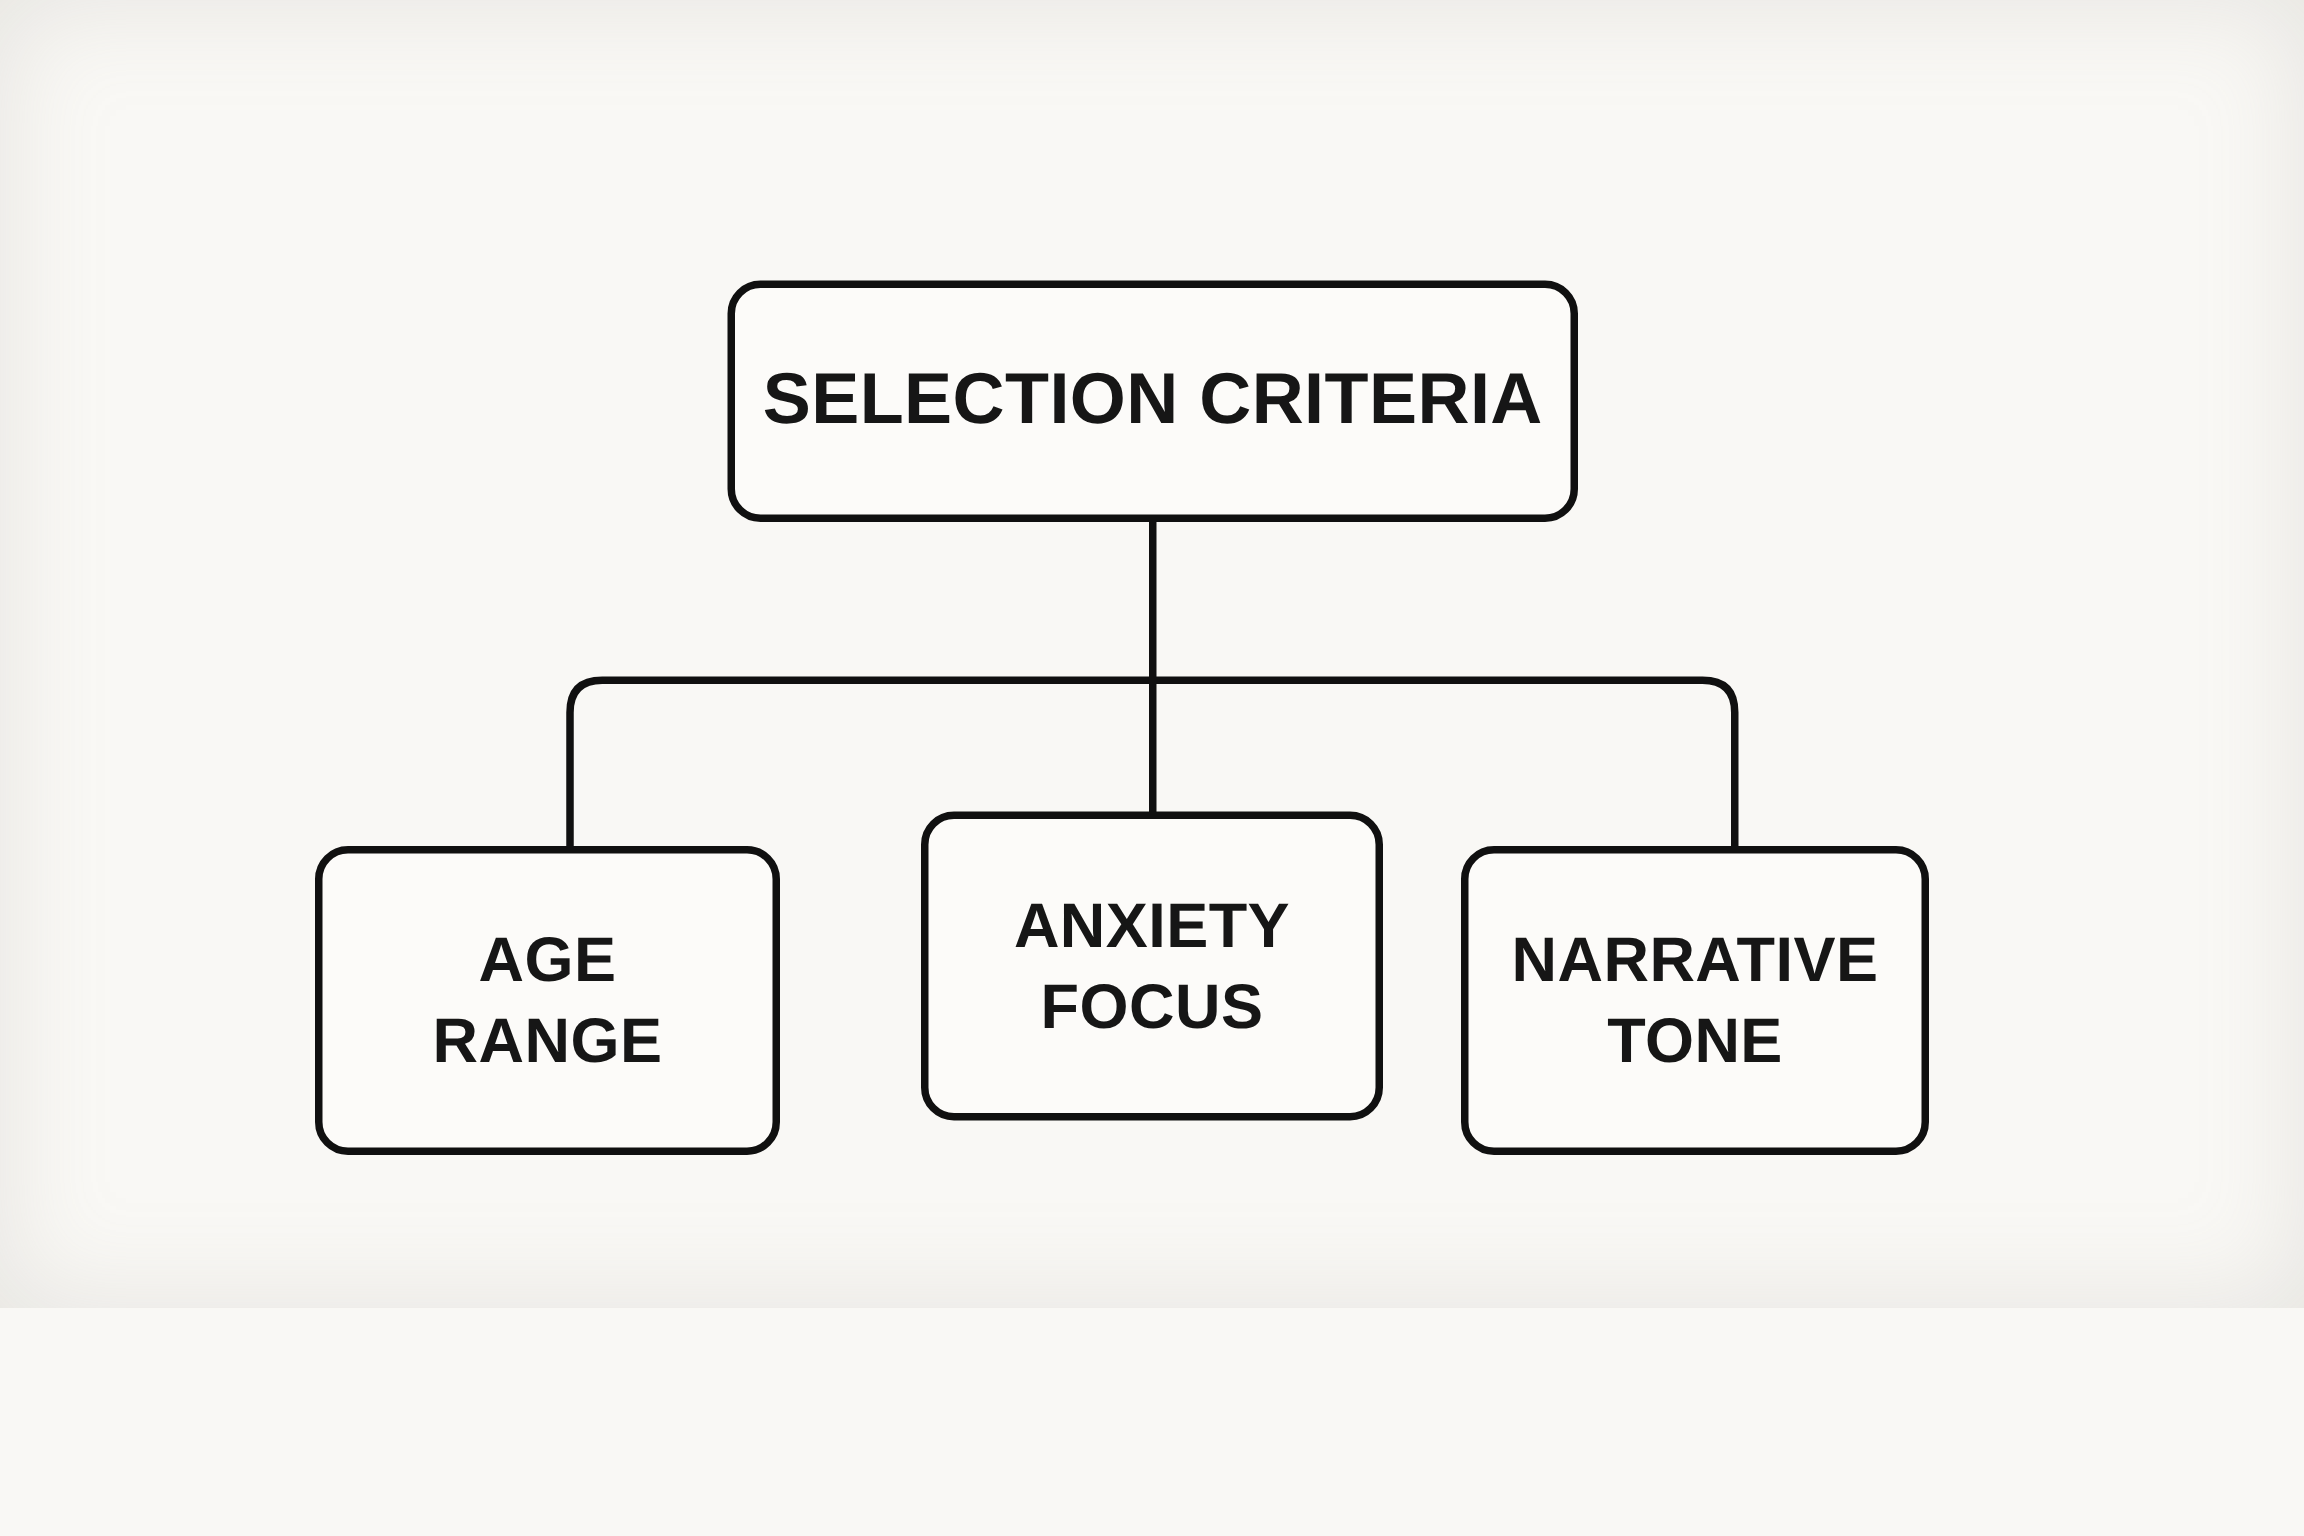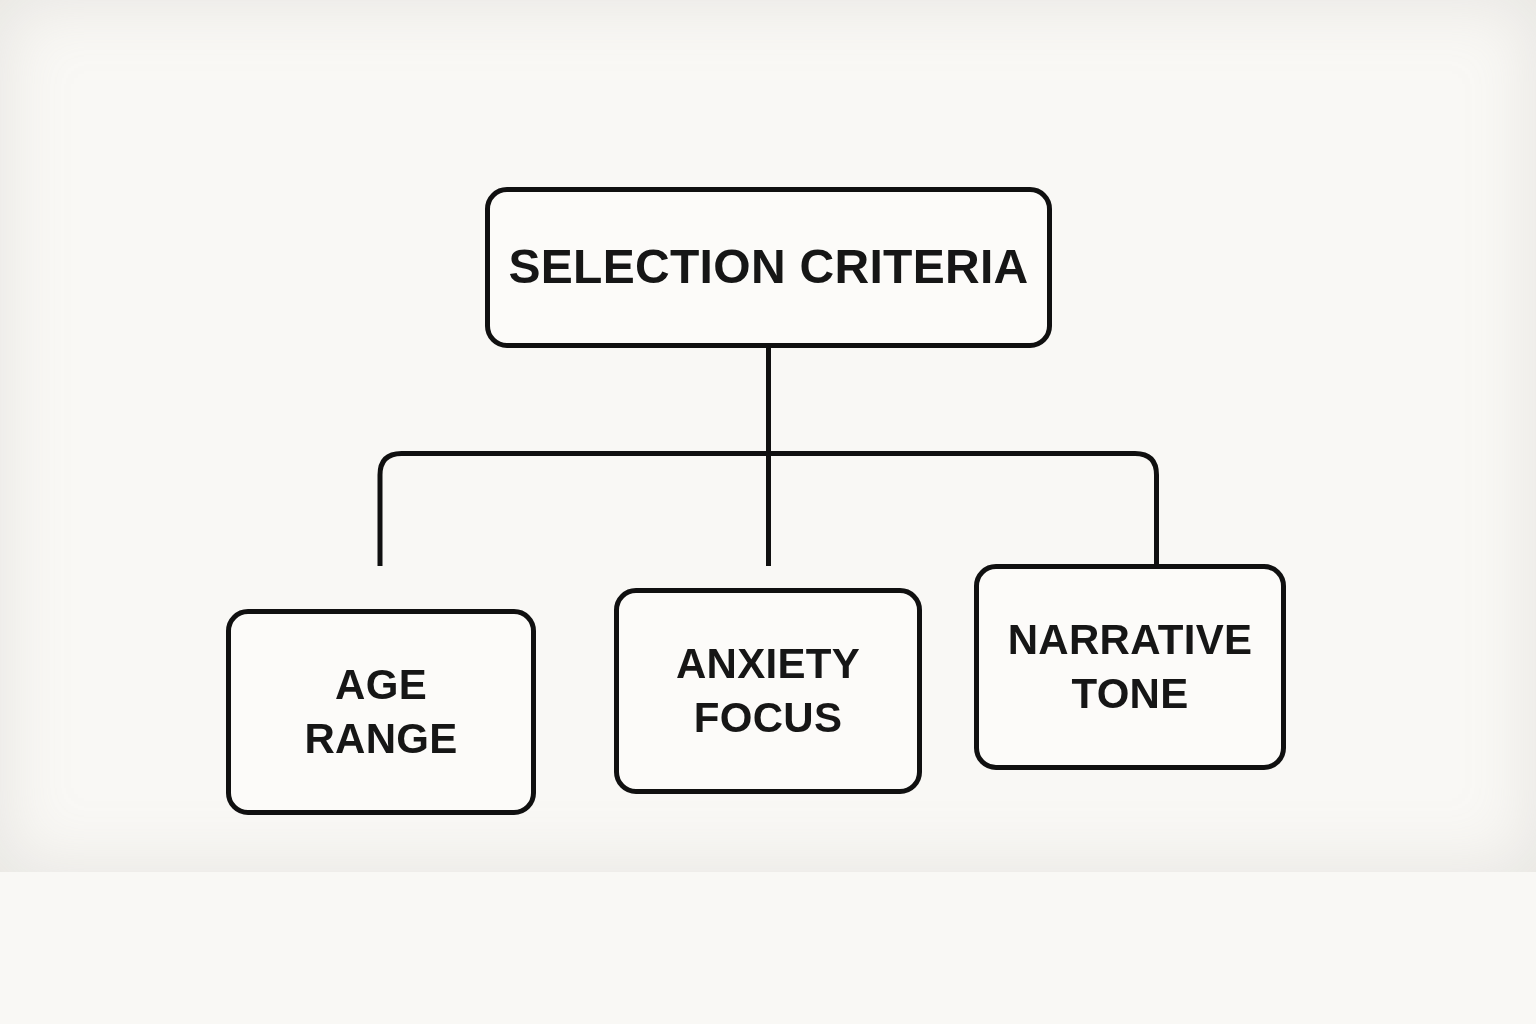--- a/index.html
+++ b/index.html
@@ -49,29 +49,28 @@
     font-size: 48px;
     letter-spacing: 0.3px;
     line-height: 1.1;
   }
   .node-child .node-label {
     font-size: 42px;
     letter-spacing: 0.3px;
     line-height: 1.28;
   }
   .node-child-1 {
-    left: 226px;
+    left: 210px;
     top: 564px;
     width: 310px;
     height: 206px;
-    margin-top: 45px;
   }
   .node-child-2 {
     left: 614px;
-    top: 588px;
+    top: 541px;
     width: 308px;
     height: 206px;
   }
   .node-child-3 {
     left: 974px;
     top: 564px;
     width: 312px;
     height: 206px;
   }
 </style>

